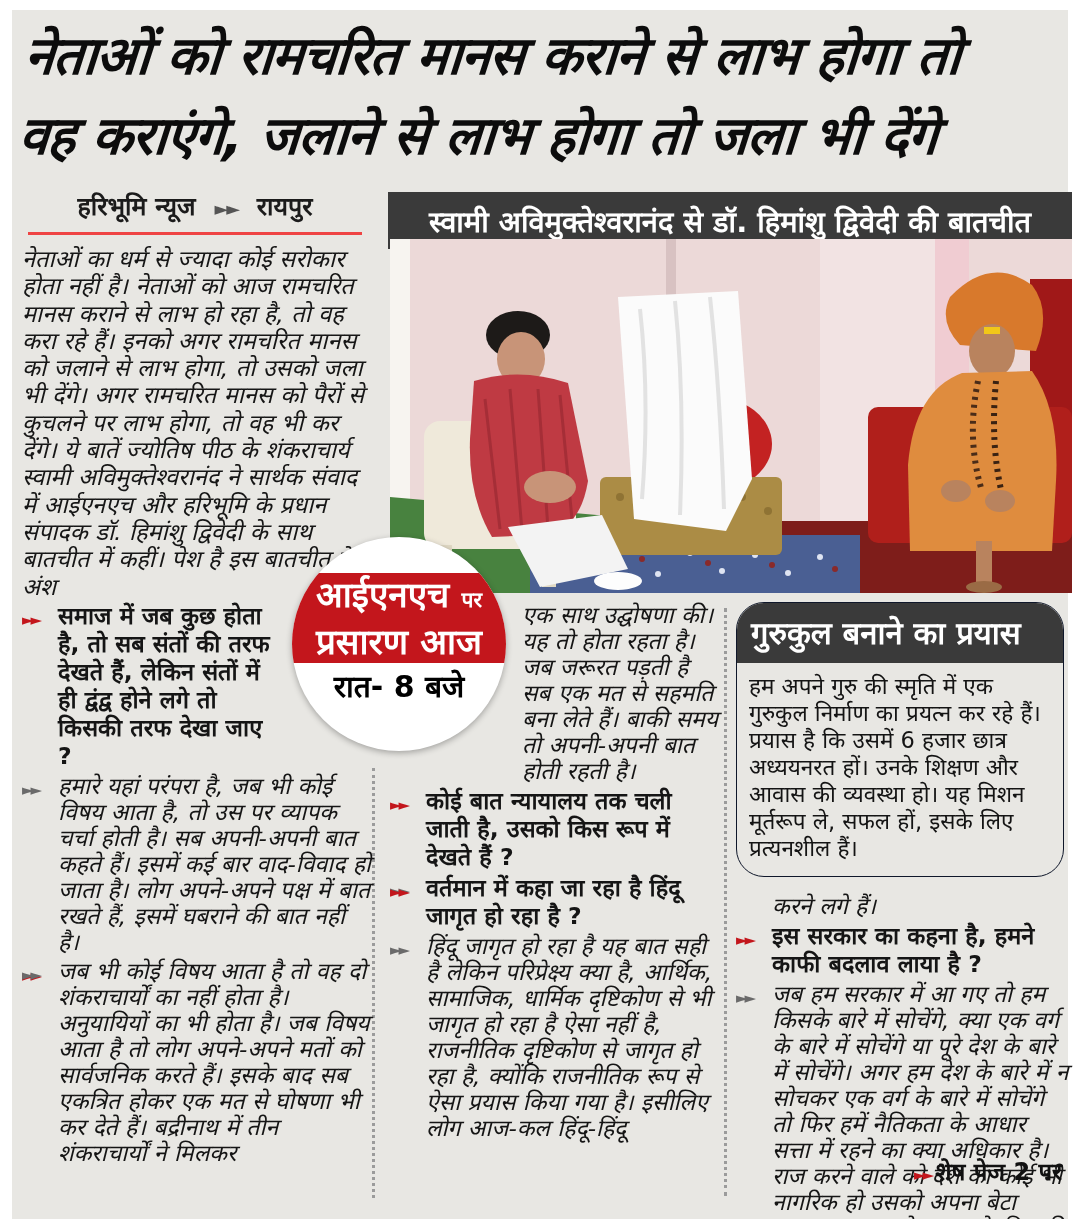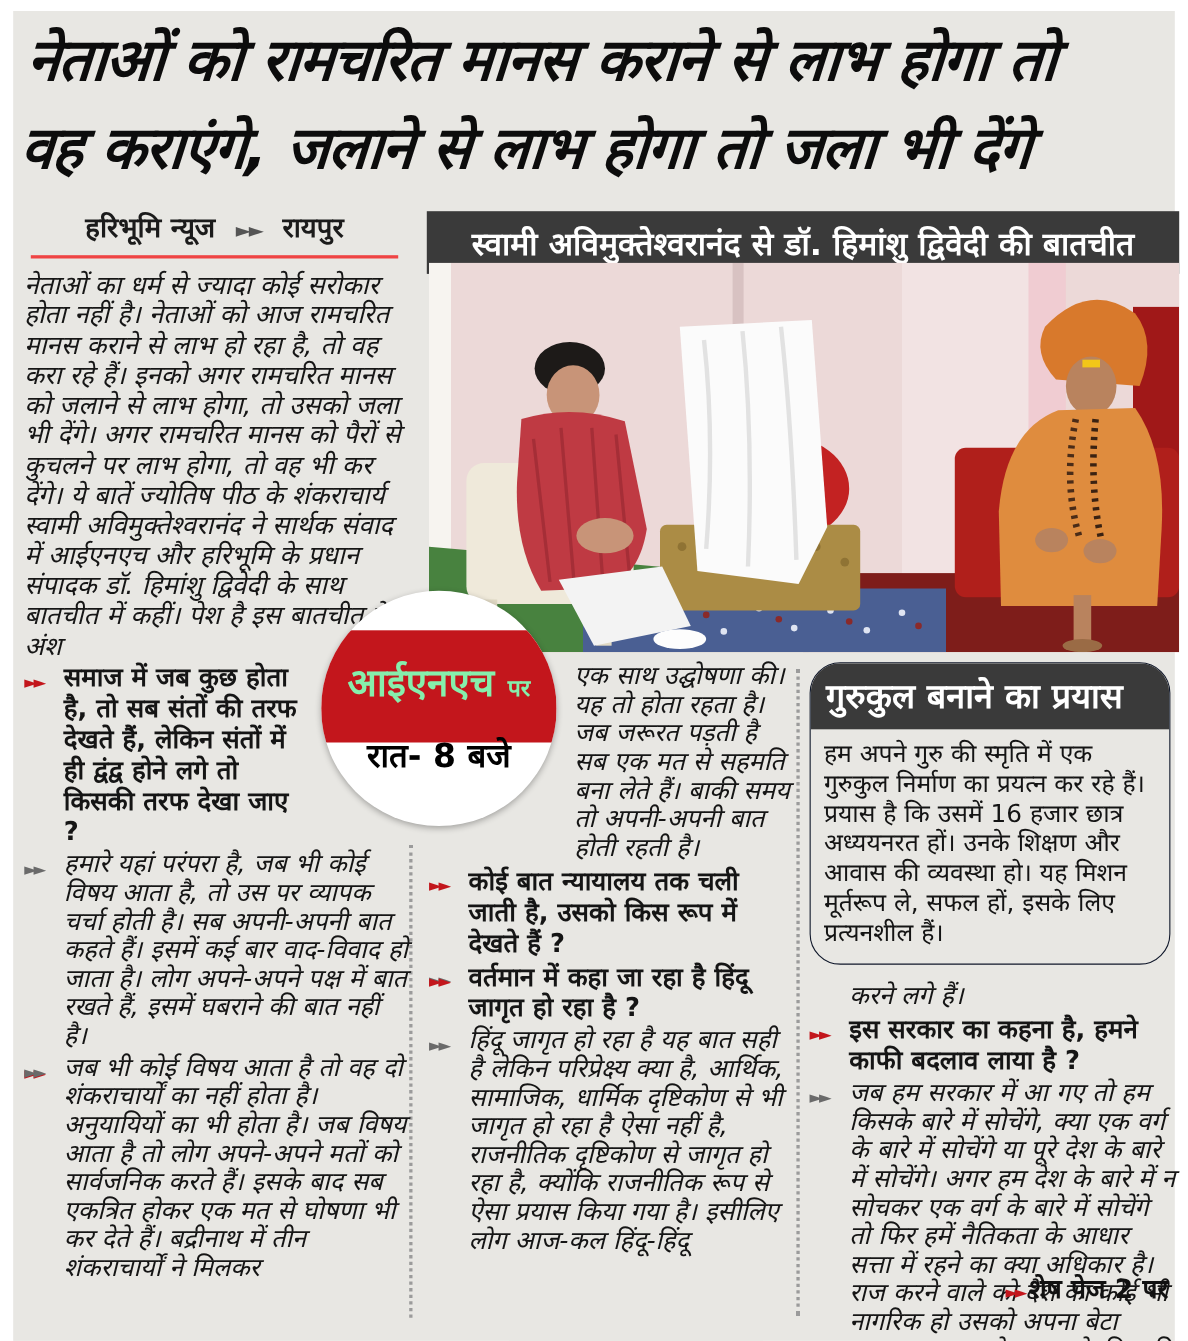--- a/index.html
+++ b/index.html
@@ -29,22 +29,22 @@
   .photo{position:absolute;left:378px;top:229px;width:682px;height:354px;overflow:hidden;background:#ecd9d8;}
   .photo svg{display:block;}
 
   
   .intro{position:absolute;left:10px;top:236px;width:354px;font-size:23.5px;line-height:27.3px;
     font-style:italic;color:#161616;}
 
   
   .badge{position:absolute;left:280px;top:527px;width:214px;height:214px;border-radius:50%;
     background:#ffffff;overflow:hidden;z-index:6;box-shadow:0 2px 6px rgba(0,0,0,.3);}
-  .badge-band{position:absolute;left:0;top:36px;width:100%;height:102px;background:#c3161c;
-    display:flex;flex-direction:column;align-items:center;justify-content:center;color:#86efac;}
+  .badge-band{position:absolute;left:0;top:36px;width:100%;height:90px;background:#c3161c;
+    display:flex;flex-direction:column;align-items:center;justify-content:center;color:#ffffff;}
   .badge-l1{font-size:35px;font-weight:800;line-height:42px;}
   .b-small{font-size:21px;font-weight:700;}
   .badge-l2{font-size:35px;font-weight:800;line-height:42px;}
   .badge-time{position:absolute;left:0;top:128px;width:100%;text-align:center;
     color:#000000;font-size:30px;font-weight:800;}
 
   
   .divider{position:absolute;width:0;border-left:3px dotted #9b9b9b;}
   .d1{left:360px;top:758px;height:430px;}
   .d2{left:712px;top:598px;height:588px;}
@@ -170,20 +170,21 @@
   </div>
 
   <div class="intro">नेताओं का धर्म से ज्यादा कोई सरोकार होता नहीं है। नेताओं को आज रामचरित मानस कराने से लाभ हो रहा है, तो वह करा रहे हैं। इनको अगर रामचरित मानस को जलाने से लाभ होगा, तो उसको जला भी देंगे। अगर रामचरित मानस को पैरों से कुचलने पर लाभ होगा, तो वह भी कर देंगे। ये बातें ज्योतिष पीठ के शंकराचार्य स्वामी अविमुक्तेश्वरानंद ने सार्थक संवाद में आईएनएच और हरिभूमि के प्रधान संपादक डॉ. हिमांशु द्विवेदी के साथ बातचीत में कहीं। पेश है इस बातचीत के अंश</div>
 
   <div class="badge">
     <div class="badge-band">
       <div class="badge-l1">
         <span>आईएनएच</span>
         <span class="b-small">पर</span>
       </div>
+      <div class="badge-l2">प्रसारण आज</div>
     </div>
     <div class="badge-time">रात- 8 बजे</div>
   </div>
 
   <div class="divider d1"></div>
   <div class="divider d2"></div>
 
   <div class="col col-left">
     <div class="spacer-r"></div>
     <p class="qa q">
@@ -219,21 +220,21 @@
     </p>
     <p class="qa a">
       <span class="mk">►►</span>
       <span>हिंदू जागृत हो रहा है यह बात सही है लेकिन परिप्रेक्ष्य क्या है, आर्थिक, सामाजिक, धार्मिक दृष्टिकोण से भी जागृत हो रहा है ऐसा नहीं है, राजनीतिक दृष्टिकोण से जागृत हो रहा है, क्योंकि राजनीतिक रूप से ऐसा प्रयास किया गया है। इसीलिए लोग आज-कल हिंदू-हिंदू</span>
     </p>
   </div>
 
   <div class="col col-right">
     <div class="infobox">
       <div class="infobox-title">गुरुकुल बनाने का प्रयास</div>
-      <div class="infobox-body">हम अपने गुरु की स्मृति में एक गुरुकुल निर्माण का प्रयत्न कर रहे हैं। प्रयास है कि उसमें 16 हजार छात्र अध्ययनरत हों। उनके शिक्षण और आवास की व्यवस्था हो। यह मिशन मूर्तरूप ले, सफल हों, इसके लिए प्रत्यनशील हैं।</div>
+      <div class="infobox-body">हम अपने गुरु की स्मृति में एक गुरुकुल निर्माण का प्रयत्न कर रहे हैं। प्रयास है कि उसमें 6 हजार छात्र अध्ययनरत हों। उनके शिक्षण और आवास की व्यवस्था हो। यह मिशन मूर्तरूप ले, सफल हों, इसके लिए प्रत्यनशील हैं।</div>
     </div>
     <p class="qa a" style="padding-left:36px;">करने लगे हैं।</p>
     <p class="qa q">
       <span class="mk">►►</span>
       <span>इस सरकार का कहना है, हमने काफी बदलाव लाया है ?</span>
     </p>
     <p class="qa a">
       <span class="mk">►►</span>
       <span>जब हम सरकार में आ गए तो हम किसके बारे में सोचेंगे, क्या एक वर्ग के बारे में सोचेंगे या पूरे देश के बारे में सोचेंगे। अगर हम देश के बारे में न सोचकर एक वर्ग के बारे में सोचेंगे तो फिर हमें नैतिकता के आधार सत्ता में रहने का क्या अधिकार है। राज करने वाले को देश का कोई भी नागरिक हो उसको अपना बेटा मानकर चलना होगा। सबके हित की बात सोचनी पड़ेगी।</span>
     </p>

